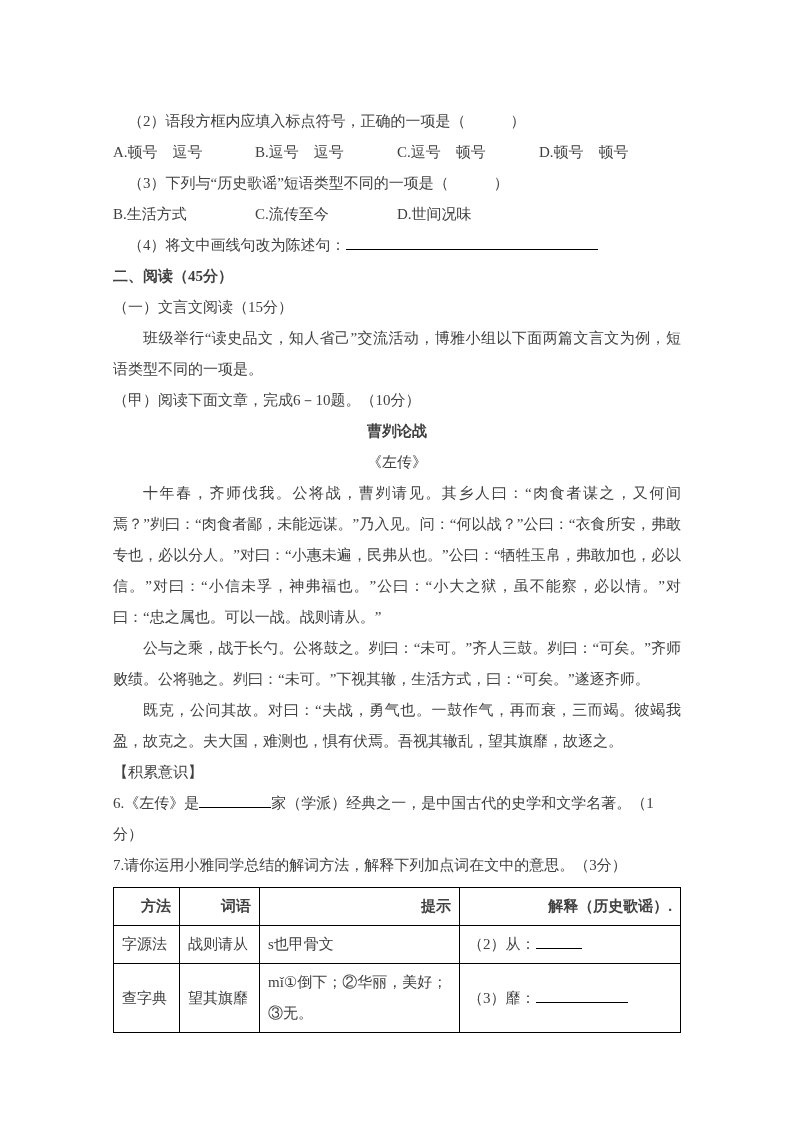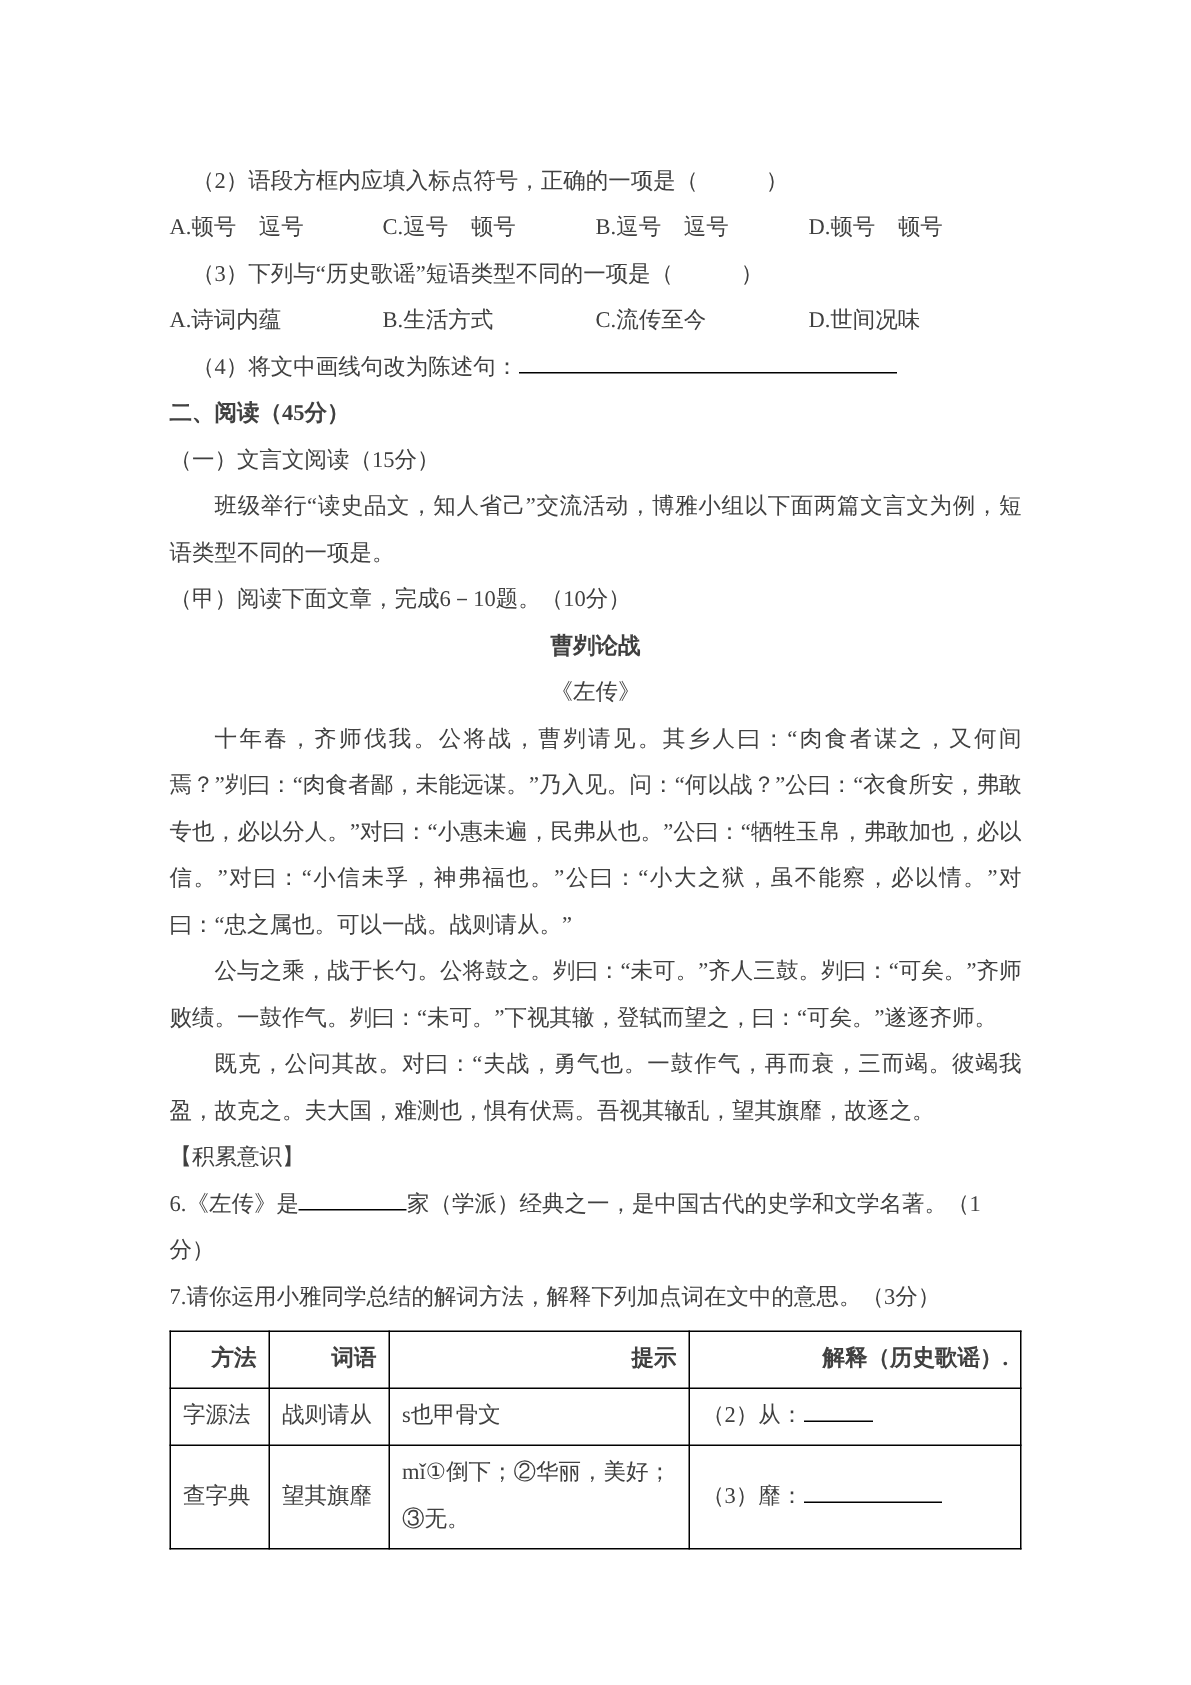--- a/index.html
+++ b/index.html
@@ -55,29 +55,28 @@
 </style>
 </head>
 <body>
 
 <div class="page">
 
   <div class="line stem">（2）语段方框内应填入标点符号，正确的一项是（　　　）</div>
 
   <div class="opt-row">
     <span class="opt">A.顿号　逗号</span>
+    <span class="opt">B.逗号　逗号</span>
     <span class="opt">C.逗号　顿号</span>
-    <span class="opt">B.逗号　逗号</span>
     <span class="opt">D.顿号　顿号</span>
   </div>
 
   <div class="line stem">（3）下列与“历史歌谣”短语类型不同的一项是（　　　）</div>
 
   <div class="opt-row">
-    <span class="opt">A.诗词内蕴</span>
     <span class="opt">B.生活方式</span>
     <span class="opt">C.流传至今</span>
     <span class="opt">D.世间况味</span>
   </div>
 
   <div class="line stem">
     <span>（4）将文中画线句改为陈述句：</span><span class="blank blank-q4"></span>
   </div>
 
   <div class="line bold">二、阅读（45分）</div>
@@ -85,21 +84,21 @@
   <div class="line">（一）文言文阅读（15分）</div>
 
   <p class="para">班级举行“读史品文，知人省己”交流活动，博雅小组以下面两篇文言文为例，短语类型不同的一项是。</p>
 
   <div class="line">（甲）阅读下面文章，完成6－10题。（10分）</div>
 
   <div class="line center bold">曹刿论战</div>
   <div class="line center">《左传》</div>
 
   <p class="para">十年春，齐师伐我。公将战，曹刿请见。其乡人曰：“肉食者谋之，又何间焉？”刿曰：“肉食者鄙，未能远谋。”乃入见。问：“何以战？”公曰：“衣食所安，弗敢专也，必以分人。”对曰：“小惠未遍，民弗从也。”公曰：“牺牲玉帛，弗敢加也，必以信。”对曰：“小信未孚，神弗福也。”公曰：“小大之狱，虽不能察，必以情。”对曰：“忠之属也。可以一战。战则请从。”</p>
-  <p class="para">公与之乘，战于长勺。公将鼓之。刿曰：“未可。”齐人三鼓。刿曰：“可矣。”齐师败绩。一鼓作气。刿曰：“未可。”下视其辙，登轼而望之，曰：“可矣。”遂逐齐师。</p>
+  <p class="para">公与之乘，战于长勺。公将鼓之。刿曰：“未可。”齐人三鼓。刿曰：“可矣。”齐师败绩。公将驰之。刿曰：“未可。”下视其辙，生活方式，曰：“可矣。”遂逐齐师。</p>
   <p class="para">既克，公问其故。对曰：“夫战，勇气也。一鼓作气，再而衰，三而竭。彼竭我盈，故克之。夫大国，难测也，惧有伏焉。吾视其辙乱，望其旗靡，故逐之。</p>
 
   <div class="line">【积累意识】</div>
 
   <div class="line">
     <span>6.《左传》是</span><span class="blank blank-q6"></span><span>家（学派）经典之一，是中国古代的史学和文学名著。（1分）</span>
   </div>
 
   <div class="line">7.请你运用小雅同学总结的解词方法，解释下列加点词在文中的意思。（3分）</div>
 

